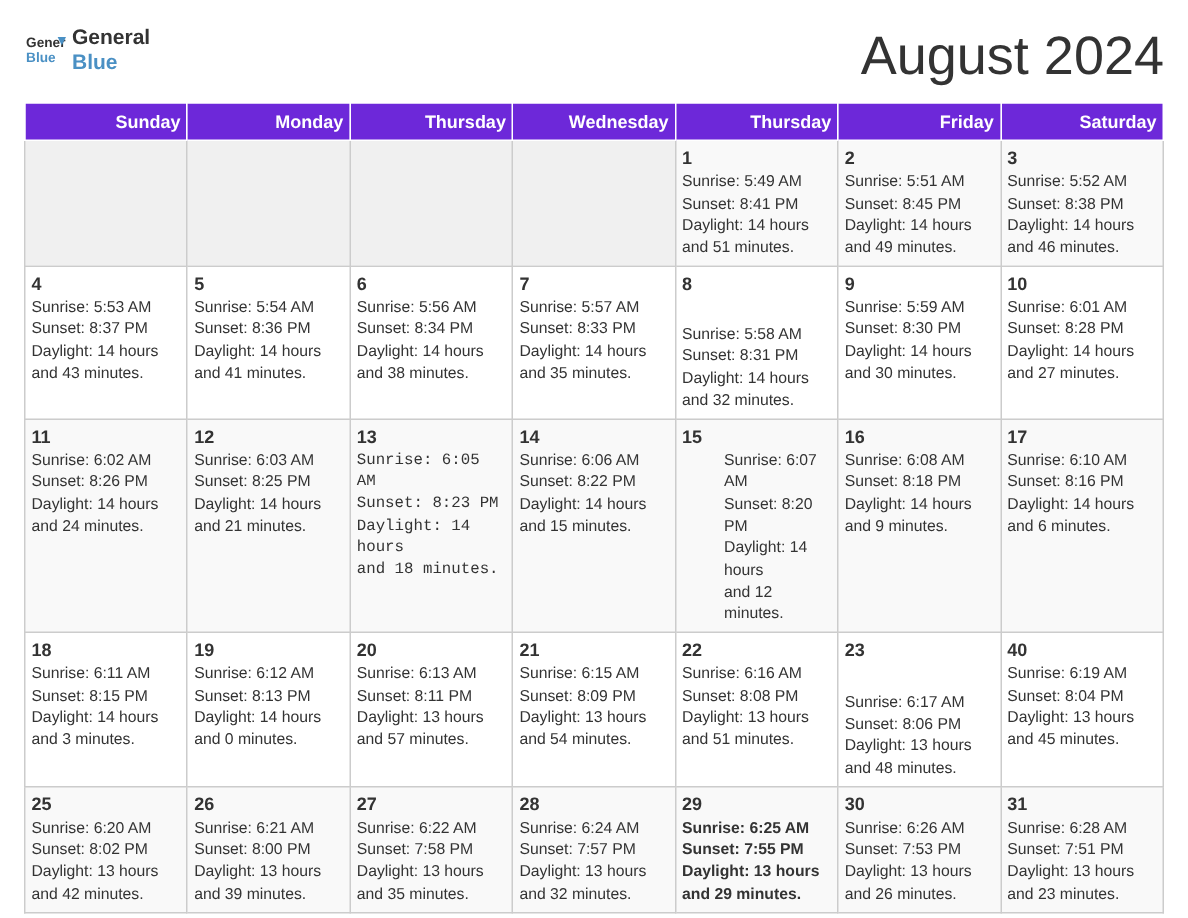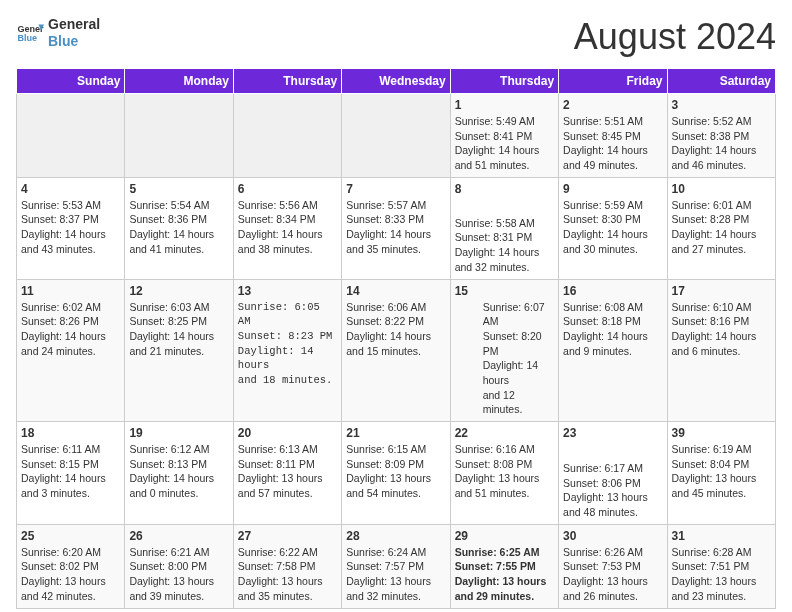--- a/index.html
+++ b/index.html
@@ -282,21 +282,21 @@
 and 51 minutes.</div>
           </td>
           <td>
             <span class="day-number">23</span>
             <div class="day-info" style="white-space: pre-line; margin-top: 21px;">Sunrise: 6:17 AM
 Sunset: 8:06 PM
 Daylight: 13 hours
 and 48 minutes.</div>
           </td>
           <td>
-            <span class="day-number">39</span>
+            <span class="day-number">40</span>
             <div class="day-info" style="white-space: pre-line;">Sunrise: 6:19 AM
 Sunset: 8:04 PM
 Daylight: 13 hours
 and 45 minutes.</div>
           </td>
         </tr>
         <tr>
           <td>
             <span class="day-number">25</span>
             <div class="day-info" style="white-space: pre-line;">Sunrise: 6:20 AM

